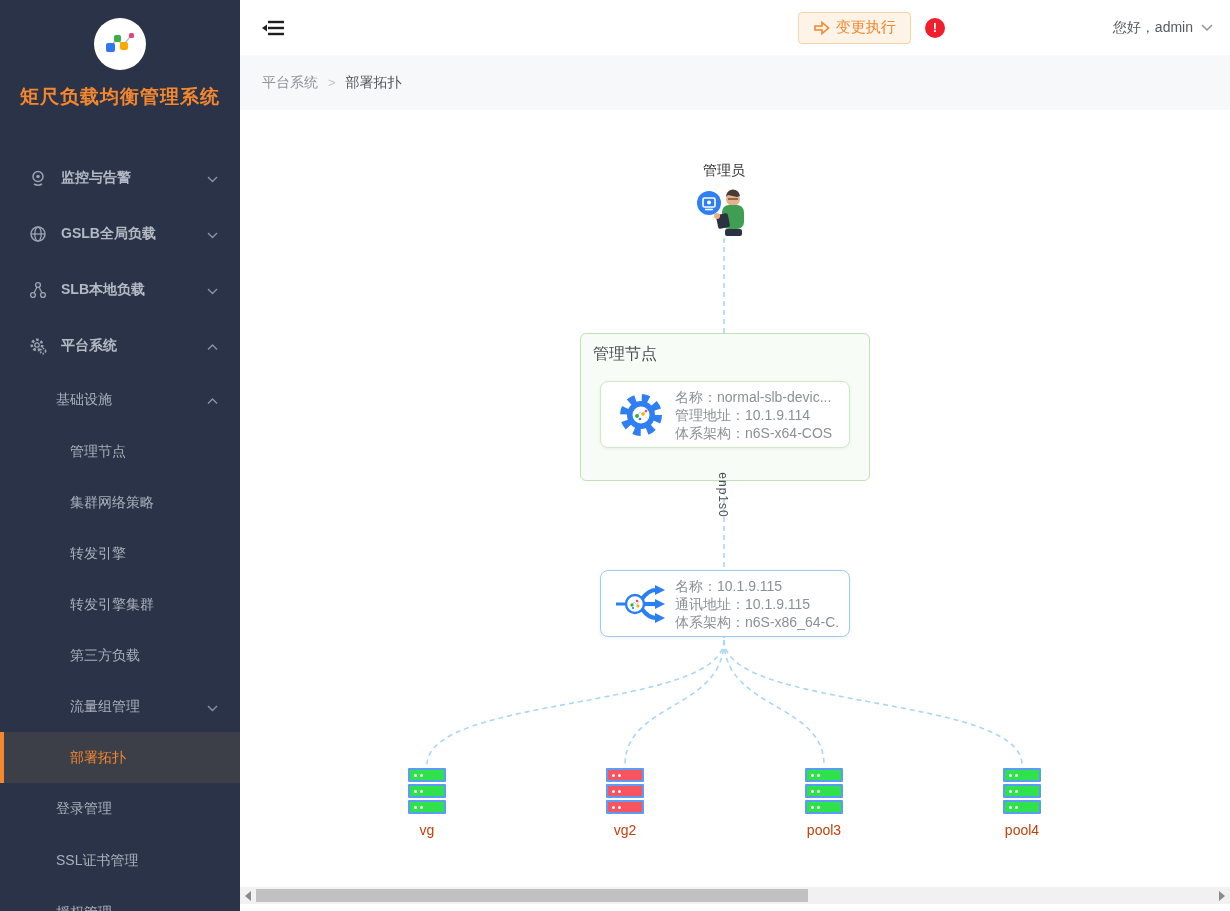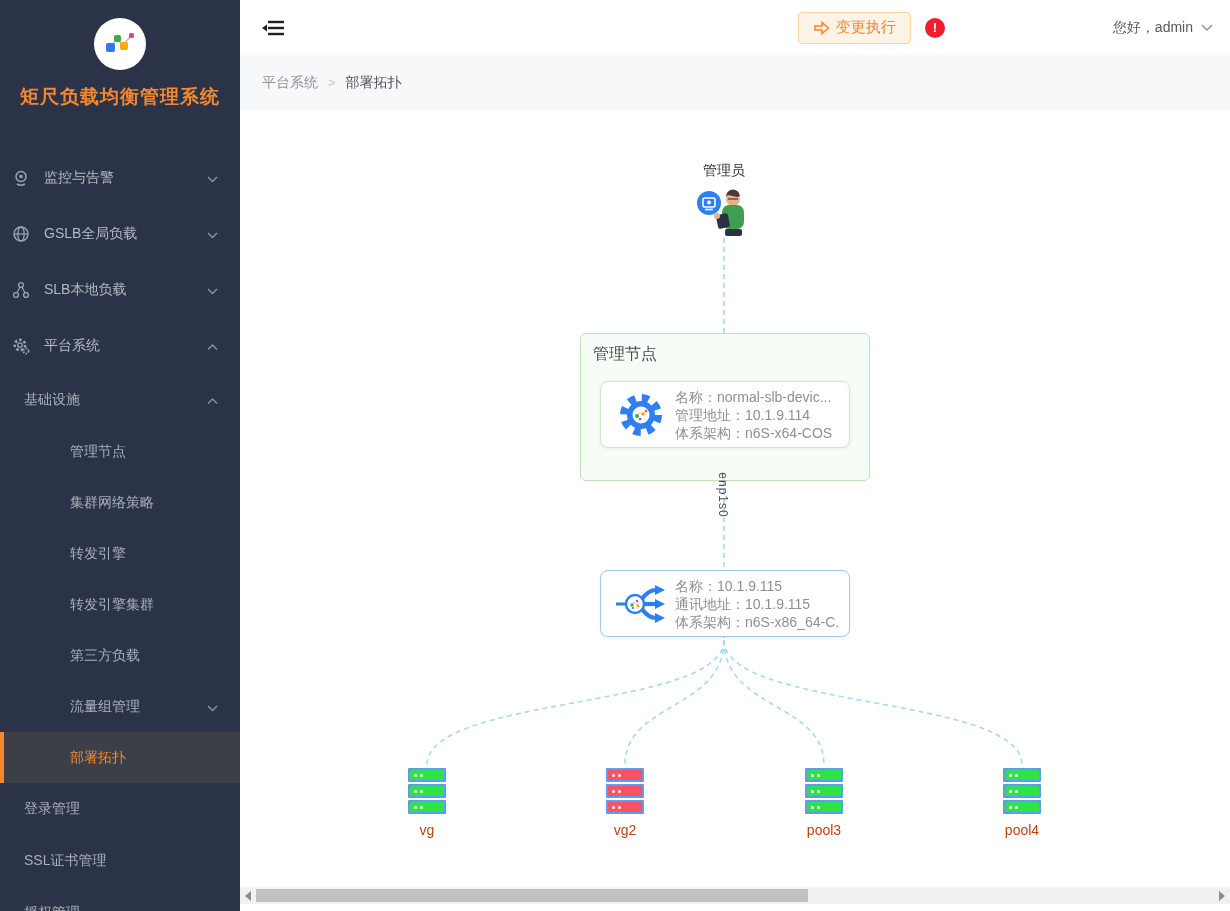--- a/index.html
+++ b/index.html
@@ -12,23 +12,23 @@
   html,body{width:1230px;height:911px;overflow:hidden;}
   body{font-family:"Liberation Sans","DejaVu Sans",sans-serif;background:#fff;display:flex;}
 
   
   .sidebar{width:240px;height:911px;background:var(--sidebar-bg);flex:0 0 240px;overflow:hidden;position:relative;}
   .logo-wrap{display:flex;flex-direction:column;align-items:center;padding-top:18px;}
   .logo-circle{width:52px;height:52px;border-radius:50%;background:#fff;display:flex;align-items:center;justify-content:center;}
   .app-title{margin-top:14px;color:var(--accent);font-size:19px;font-weight:bold;letter-spacing:1px;}
   .menu{margin-top:40px;}
   .mi{position:relative;display:flex;align-items:center;color:#b3bac4;font-size:14px;cursor:pointer;}
-  .mi.lvl1{height:56px;padding-left:12px;}
+  .mi.lvl1{height:56px;padding-left:29px;font-weight:bold;}
   .mi.lvl1 .mi-label{margin-left:14px;}
-  .mi.lvl2{height:52px;padding-left:24px;color:#a9b0bb;}
+  .mi.lvl2{height:52px;padding-left:56px;color:#a9b0bb;}
   .mi.lvl3{height:51px;padding-left:70px;color:#a9b0bb;}
   .mi .chev{position:absolute;right:22px;top:50%;transform:translateY(-50%);}
   .mi.active{background:var(--active-bg);color:var(--accent);}
   .mi.active::before{content:"";position:absolute;left:0;top:0;bottom:0;width:4px;background:var(--accent);}
   .mi-icon{display:inline-flex;width:18px;justify-content:center;}
 
   
   .main{flex:1;display:flex;flex-direction:column;position:relative;height:911px;}
   .topbar{height:55px;background:#fff;display:flex;align-items:center;padding:0 8px 0 22px;}
   .collapse-btn{cursor:pointer;display:flex;align-items:center;}

